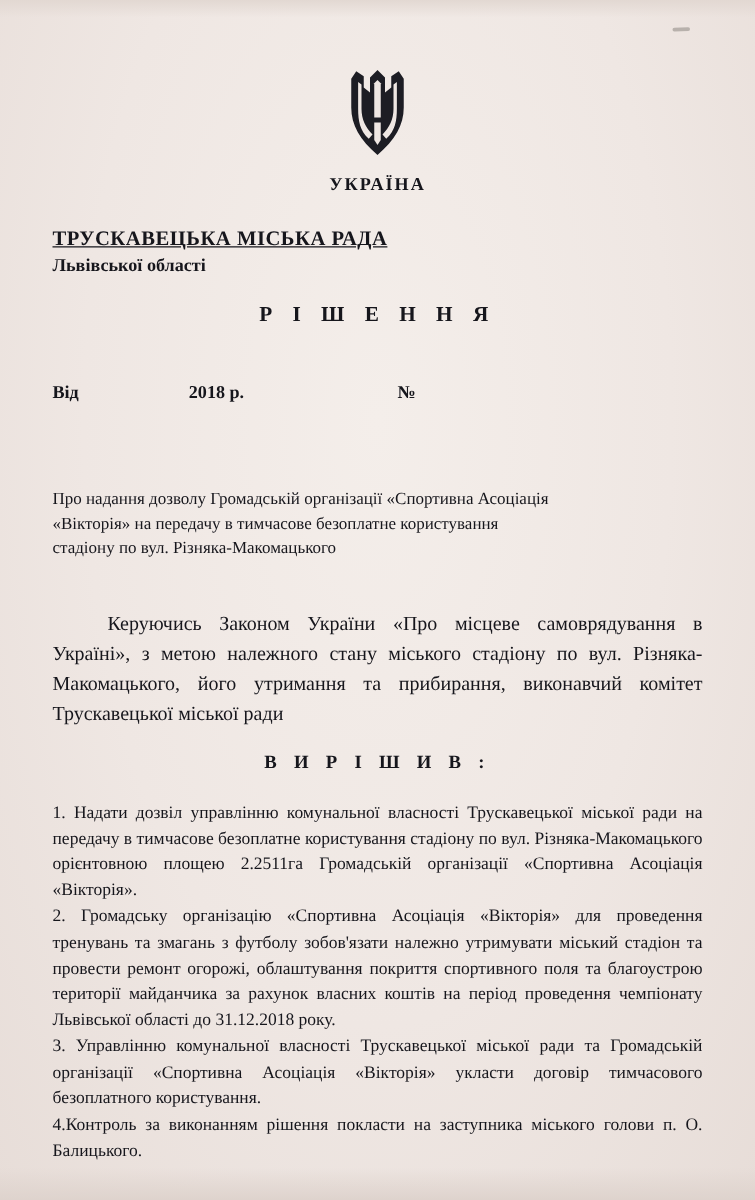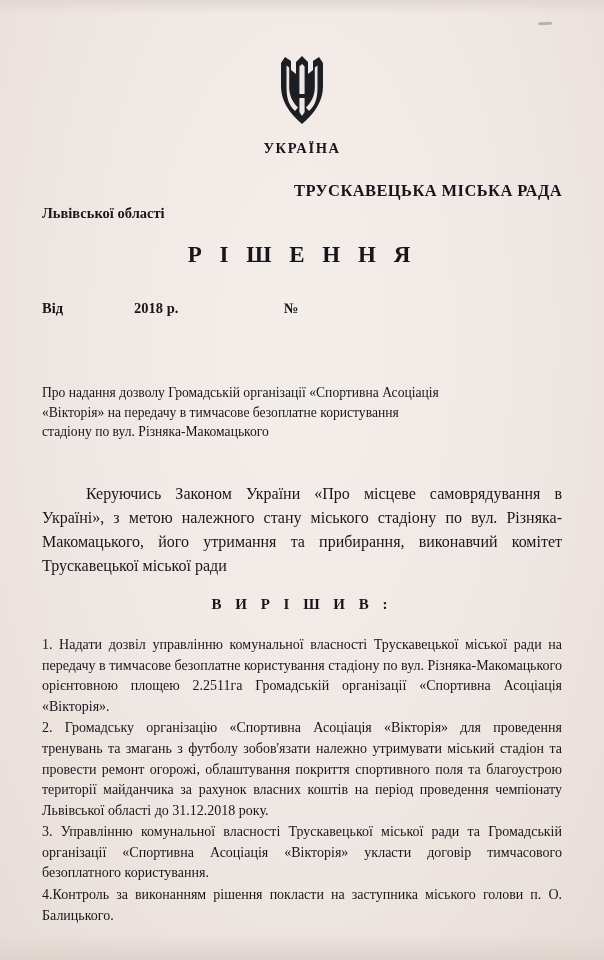--- a/index.html
+++ b/index.html
@@ -64,53 +64,55 @@
 
   .country {
     text-align: center;
     margin-top: 14px;
     font-size: 14.5px;
     font-weight: bold;
     letter-spacing: 1.6px;
   }
 
   .org-line1 {
-    text-align: right;
+    text-align: left;
     margin-top: 24px;
     font-size: 16.5px;
     font-weight: bold;
     letter-spacing: .4px;
+    text-decoration: underline;
   }
   .org-line2 {
     text-align: left;
     margin-top: 4px;
     font-size: 14.5px;
     font-weight: bold;
   }
   .committee {
     text-align: center;
     margin-top: 18px;
     font-size: 20px;
     font-weight: bold;
     letter-spacing: 4.5px;
   }
   .decision-word {
     text-align: center;
     margin-top: 20px;
-    font-size: 23px;
+    font-size: 17px;
     font-weight: bold;
     letter-spacing: 6px;
   }
 
   .meta-row {
-    margin-top: 32px;
+    margin-top: 44px;
     display: flex;
     align-items: flex-end;
     font-size: 14.5px;
     font-weight: bold;
+    gap: 17px;
   }
   .meta-from { width: 92px; }
   .meta-year { width: 150px; }
   .meta-no { }
 
   .subject {
     margin-top: 66px;
     font-size: 13.6px;
     font-weight: normal;
     line-height: 1.45;

